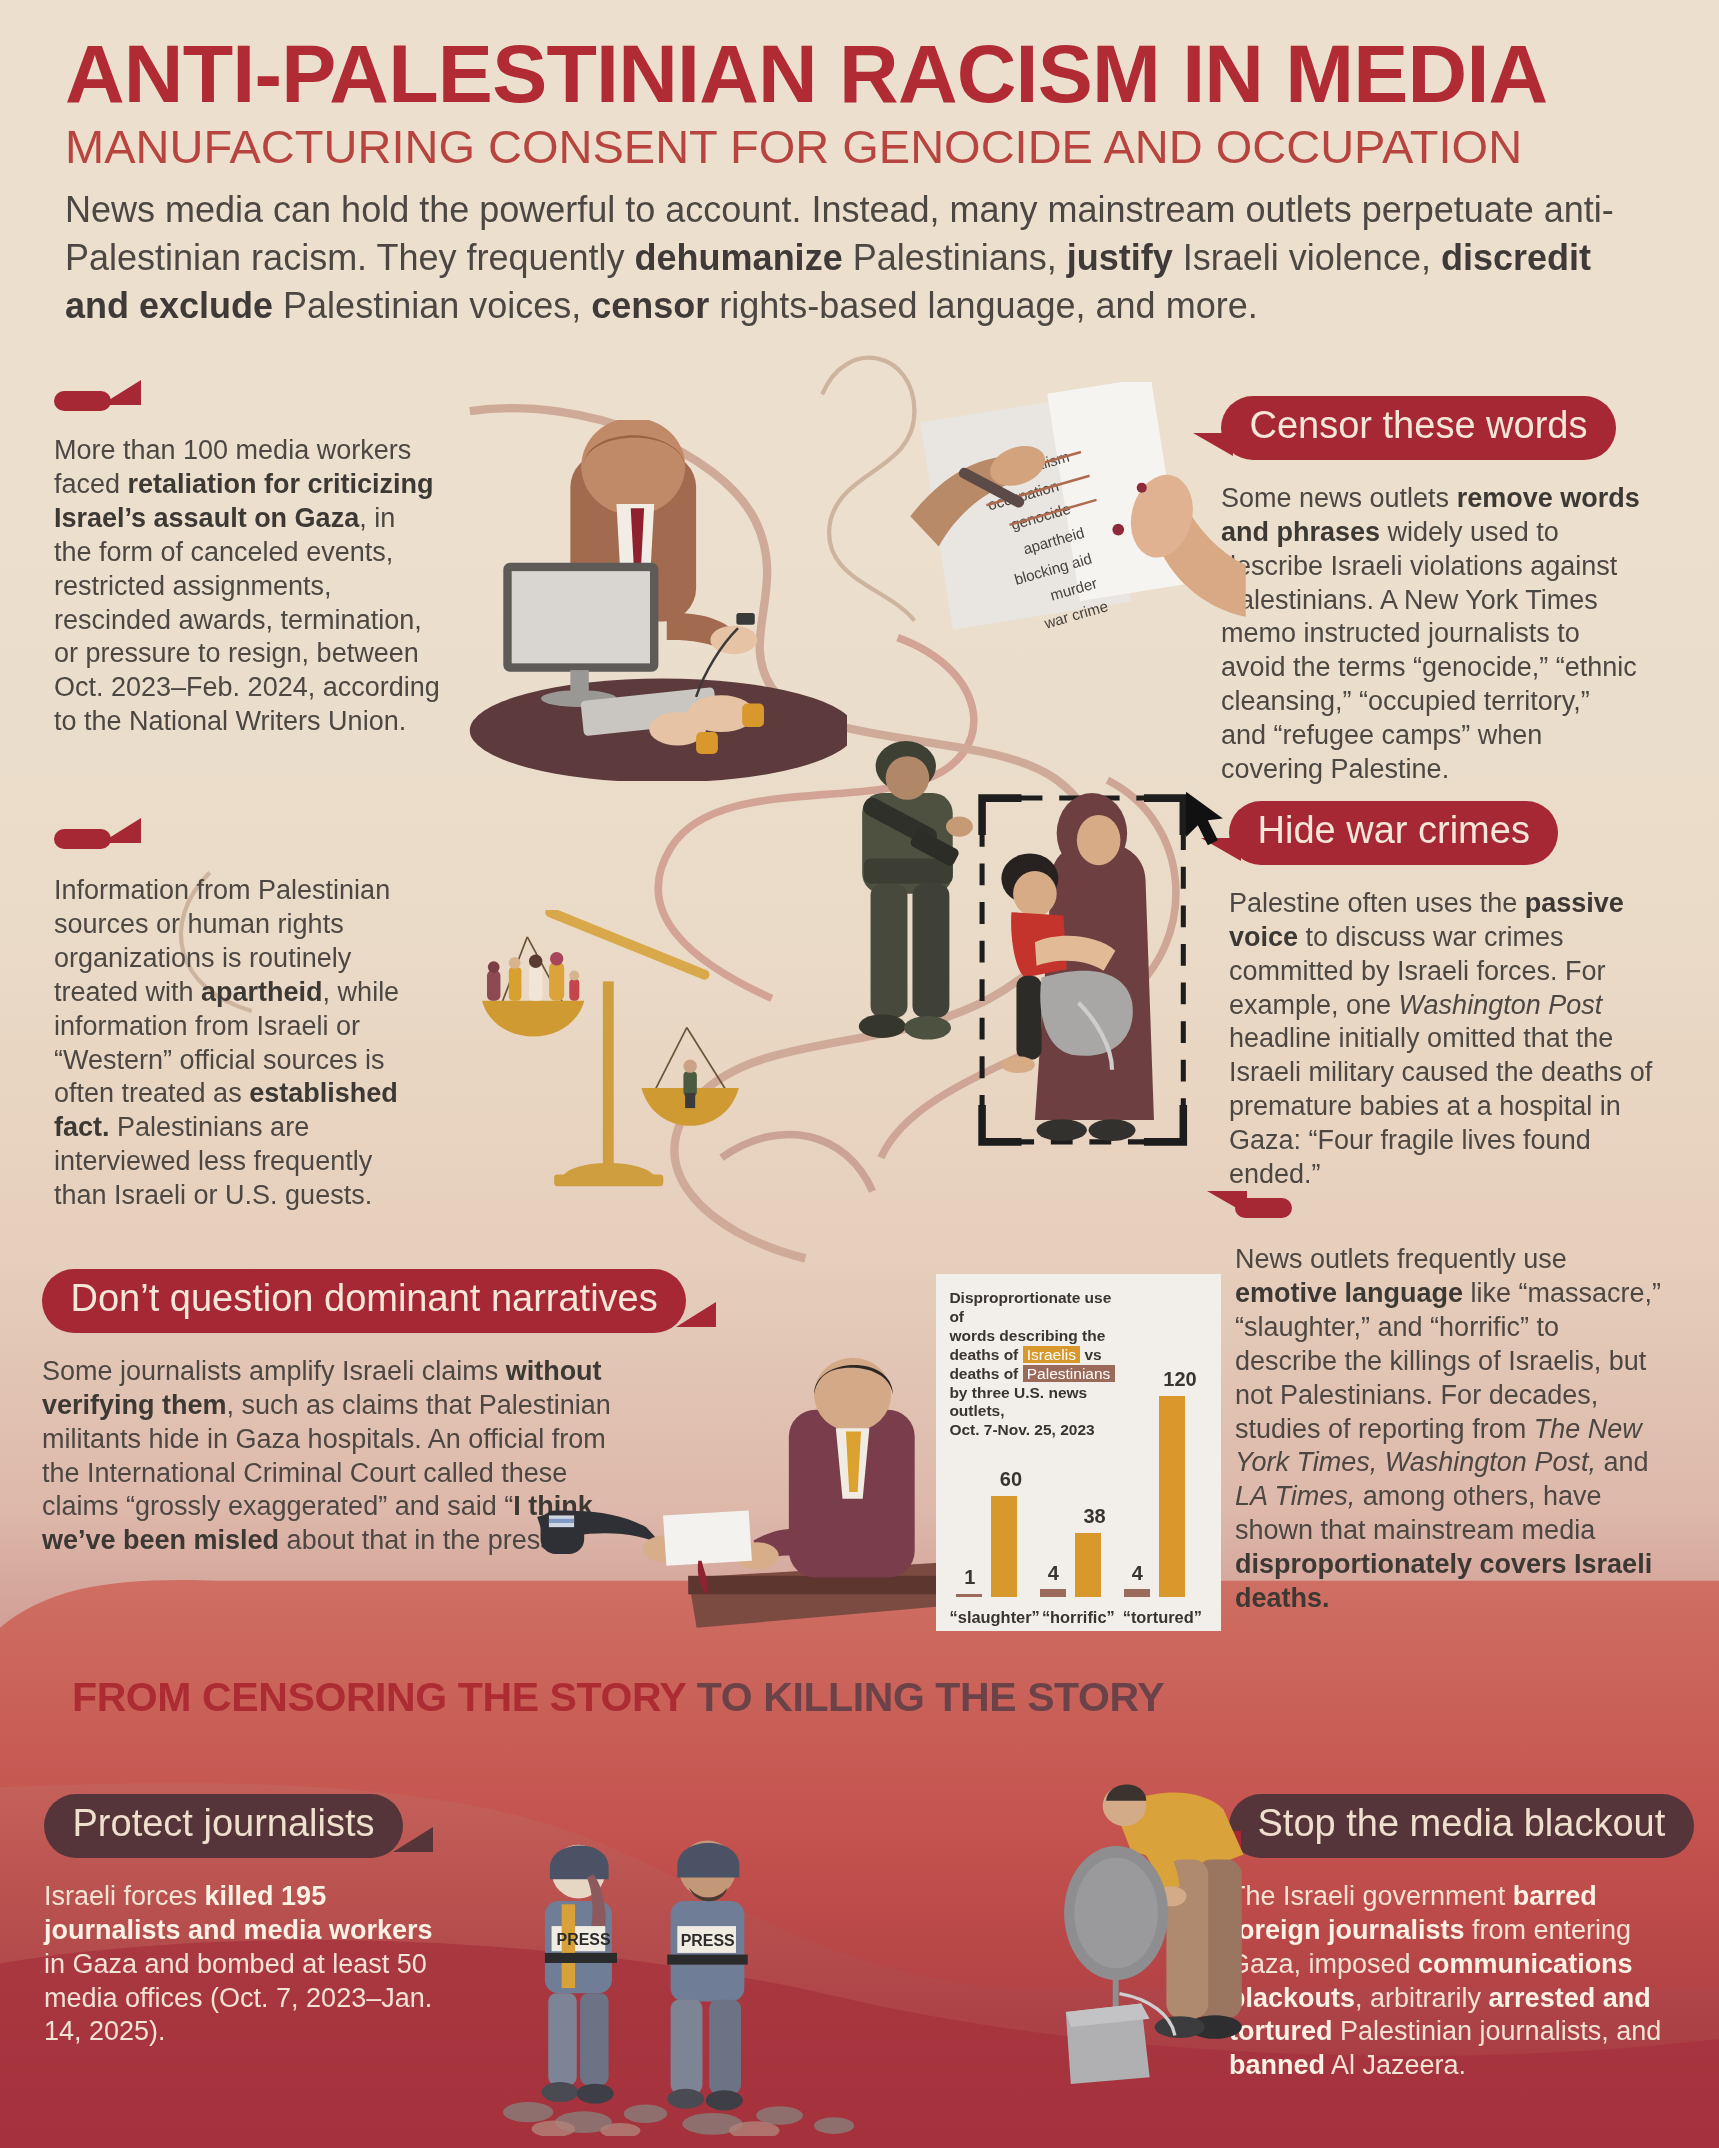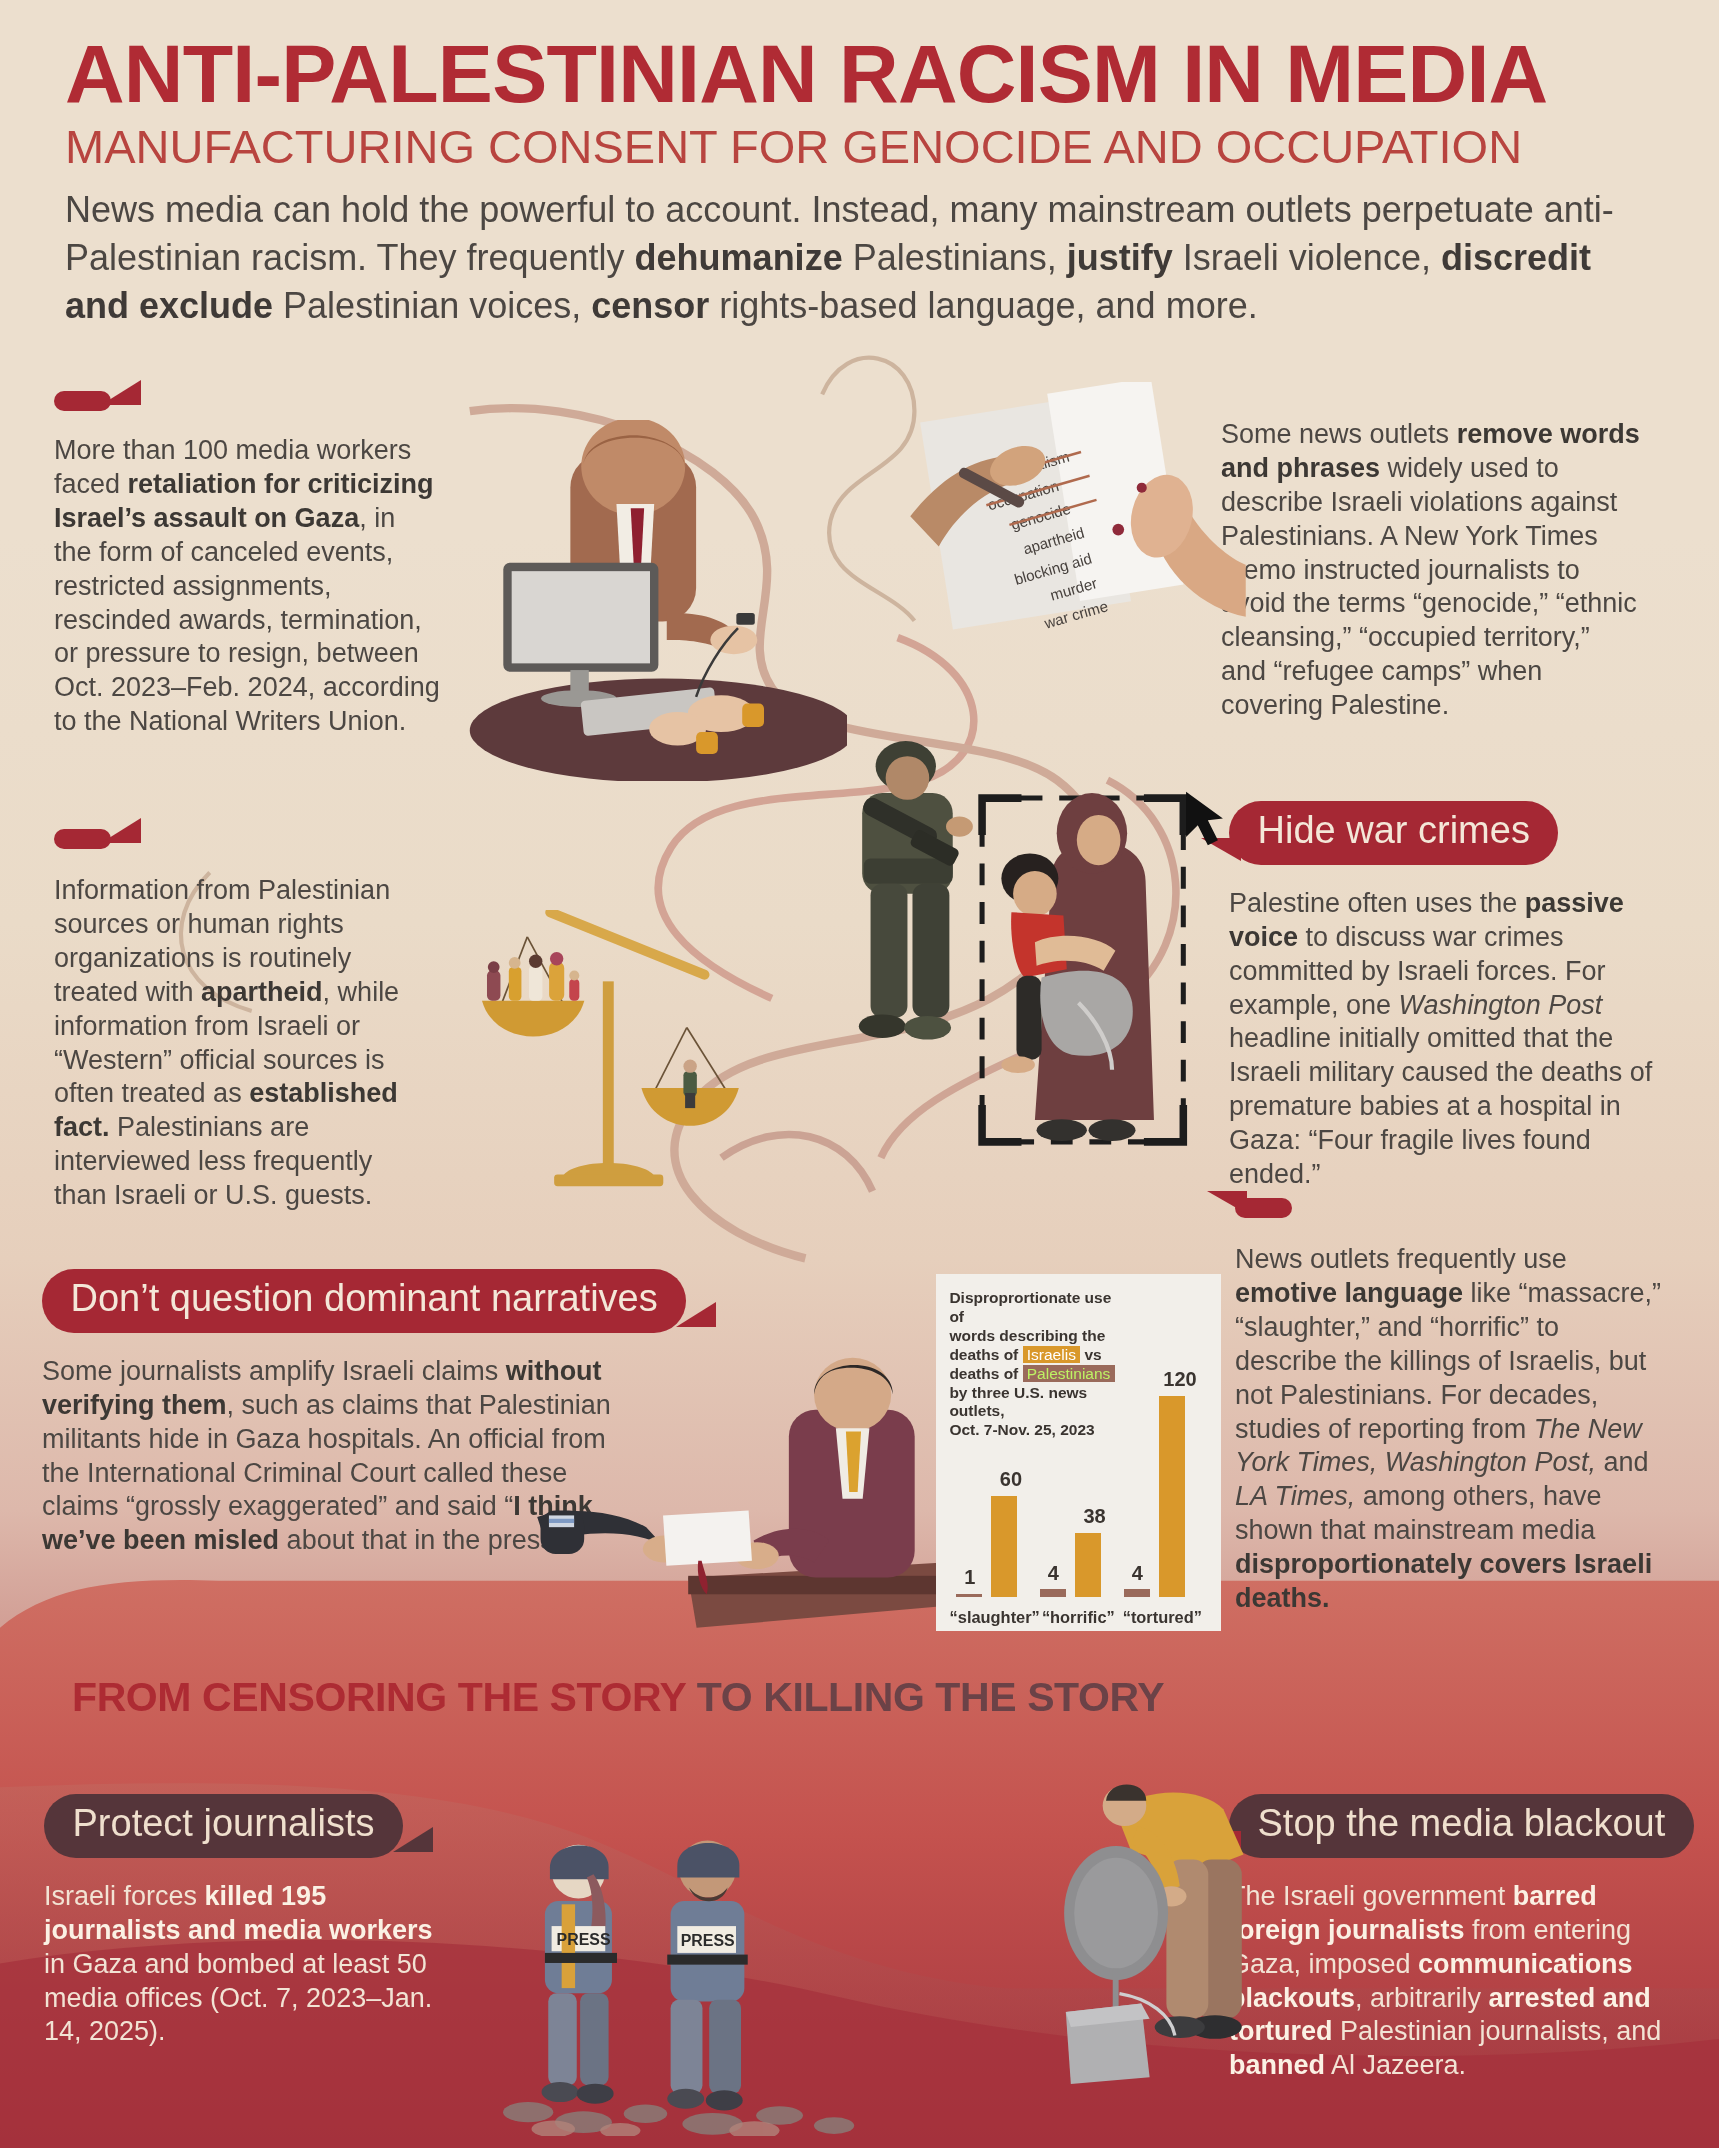--- a/index.html
+++ b/index.html
@@ -89,21 +89,21 @@
     position: absolute; left: 936px; top: 1274px;
     width: 285px; height: 357px;
     background: #f2efea; z-index: 7;
     padding: 15px 13.4px 8.4px 13.4px;
   }
   #chart-title {
     font-size: 15.5px; line-height: 1.22; font-weight: 700; color: #3a3430;
     width: 180px;
   }
   .hl-isr { background: #d9982b; color: #fff; padding: 0 4.2px; font-weight: 500;}
-  .hl-pal { background: #9a6a5b; color: #bef264; padding: 0 4.2px; font-weight: 500;}
+  .hl-pal { background: #9a6a5b; color: #ffffff; padding: 0 4.2px; font-weight: 500;}
   #plot { position: absolute; left: 15px; right: 11.7px; bottom: 34px; top: 126px; }
   .grp { position: absolute; bottom: 0; width: 81px; }
   .bars { position: absolute; bottom: 0; left: 0; width: 81px; height: 201px; }
   .bar { position: absolute; bottom: 0; width: 26px; }
   .bar.pal { left: 1.7px; background: #9a6a5b; }
   .bar.isr { left: 37px; background: #d9982b; }
   .vlabel {
     position: absolute; font-size: 20px; font-weight: 600; color: #3a3430;
     text-align: center; width: 39px;
   }
@@ -381,20 +381,24 @@
 <div class="block" style="left:54px;top:391px;width:394px;">
   <div class="pill">
     <span class="tail right"></span>
   </div>
   <p class="body-text" style="margin-top:20px;width:386px;">
     <span>More than 100 media workers faced </span><b>retaliation for criticizing Israel’s assault on Gaza</b><span>, in the form of canceled events, restricted assignments, rescinded awards, termination, or pressure to resign, between Oct. 2023–Feb. 2024, according to the National Writers Union.</span>
   </p>
 </div>
 
 <div class="block" style="left:1221px;top:396px;width:420px;">
+  <div class="pill">
+    <span>Censor these words</span>
+    <span class="tail left"></span>
+  </div>
   <p class="body-text" style="margin-top:22px;width:420px;">
     <span>Some news outlets </span><b>remove words and phrases</b><span> widely used to describe Israeli violations against Palestinians. A New York Times memo instructed journalists to avoid the terms “genocide,” “ethnic cleansing,” “occupied territory,” and “refugee camps” when covering Palestine.</span>
   </p>
 </div>
 
 <div class="block" style="left:54px;top:829px;width:394px;">
   <div class="pill">
     <span class="tail right"></span>
   </div>
   <p class="body-text" style="margin-top:22px;width:378px;">

